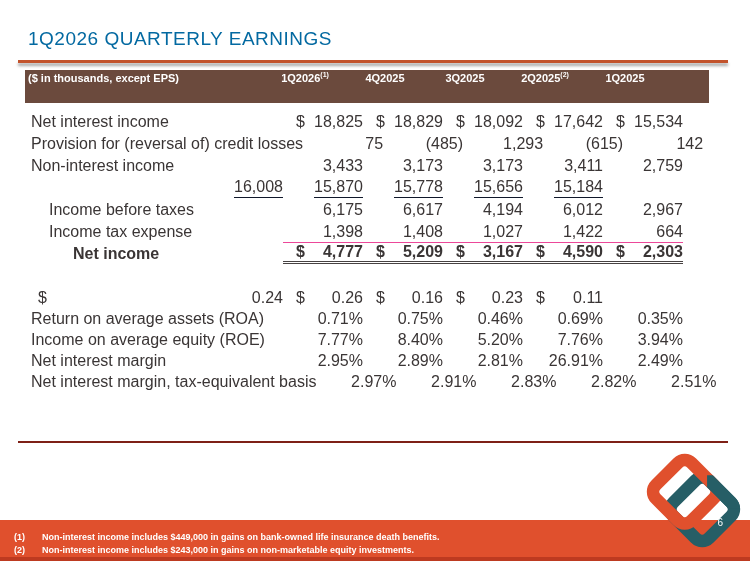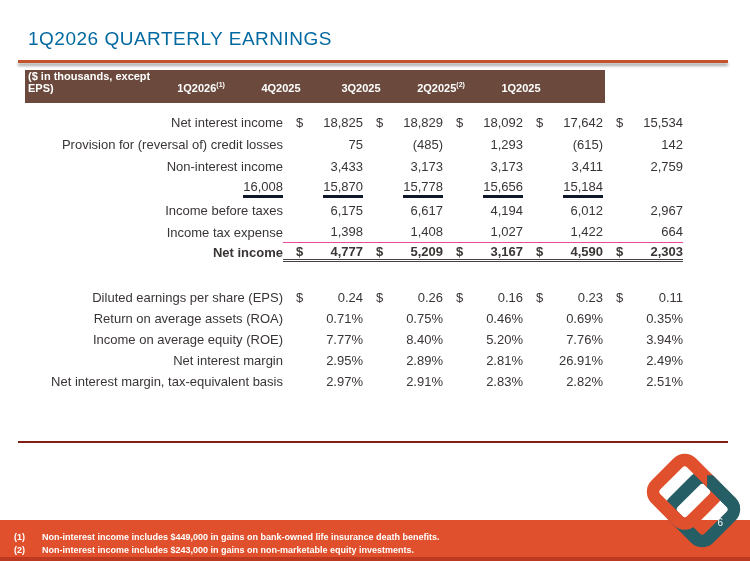--- a/index.html
+++ b/index.html
@@ -15,52 +15,51 @@
     position:absolute; left:28px; top:28px; margin:0;
     font-size:19px; font-weight:400; letter-spacing:.5px; color:#0369a1;
   }
   .title-rule {
     position:absolute; left:18px; right:22px; top:60px; height:3px;
     background:#c2532c; box-shadow:0 3px 3px rgba(0,0,0,.35);
   }
 
   
   .thead {
-    position:absolute; left:25px; top:70px; width:580px; height:33px;
+    position:absolute; left:25px; top:70px; width:684px; height:33px;
     background:#6b4a3d; color:#ffffff; box-sizing:border-box;
     display:grid; grid-template-columns:1fr 80px 80px 80px 80px 80px;
     padding-right:44px; align-items:end; padding-bottom:19px;
     font-size:11px; font-weight:bold;
   }
   .unit { padding-left:3px; }
   .hcol { text-align:center; }
   .hcol sup { font-size:7px; }
 
   
   .tblock { position:absolute; left:25px; width:702px; }
   .tblock1 { top:111px; }
   .tblock2 { top:287px; }
   .trow {
     display:grid; grid-template-columns:1fr 80px 80px 80px 80px 80px;
     padding-right:44px; box-sizing:border-box; height:22px; align-items:center;
-    font-size:13px;
-    text-align:right;
+    font-size:16px;
   }
   .tblock2 .trow { height:21px; }
   .trow.tight { height:19px; }
   .trow.bold { font-weight:bold; }
   .rlabel { padding-left:6px; white-space:nowrap; }
   .rlabel.indent1 { padding-left:24px; }
   .rlabel.indent2 { padding-left:48px; }
   .vcell {
     display:flex; justify-content:space-between; align-items:center;
     height:100%; box-sizing:border-box; padding-left:13px;
   }
   .val { margin-left:auto; white-space:nowrap; }
-  .u-value .val { border-bottom:3px solid #0f172a; padding-bottom:1px; }
+  .u-value .val { border-bottom:1px solid #0f172a; padding-bottom:1px; }
   .vcell.u-full { border-bottom:1px solid #ec4899; }
   .vcell.u-double { border-bottom:3px double #474242; }
 
   
   .sep-rule {
     position:absolute; left:18px; right:22px; top:441px; height:2px;
     background:#7e2016;
   }
 
   
@@ -229,21 +228,20 @@
           <span class="val">4,590</span>
         </div>
         <div class="vcell u-double">
           <span class="dollar">$</span>
           <span class="val">2,303</span>
         </div>
       </div>
     </div>
   <div class="tblock tblock2" id="block2">
       <div class="trow">
-        <span class="rlabel">Diluted earnings per share (EPS)</span>
         <div class="vcell">
           <span class="dollar">$</span>
           <span class="val">0.24</span>
         </div>
         <div class="vcell">
           <span class="dollar">$</span>
           <span class="val">0.26</span>
         </div>
         <div class="vcell">
           <span class="dollar">$</span>

